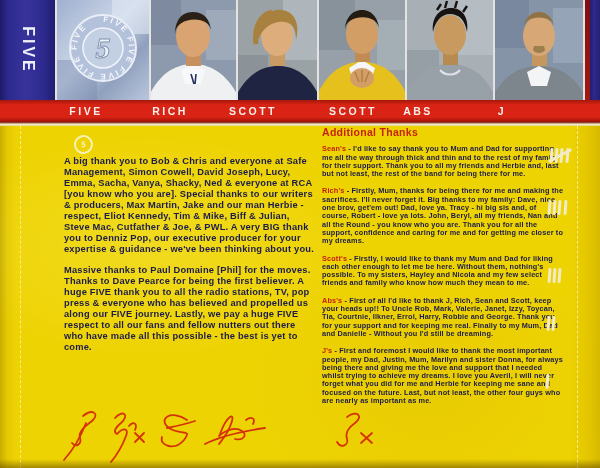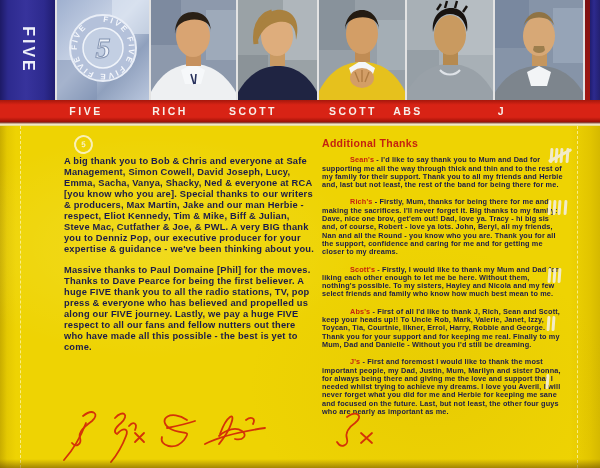--- a/index.html
+++ b/index.html
@@ -44,25 +44,25 @@
   .perf-right{left:577px;}
 
   .stamp{position:absolute;left:74px;top:9px;width:15px;height:15px;border:2px solid rgba(250,244,214,.85);
     border-radius:50%;color:rgba(250,244,214,.9);font-weight:bold;font-style:italic;font-size:8px;
     display:flex;align-items:center;justify-content:center;transform:rotate(-12deg);}
 
   .col-left{position:absolute;left:64px;top:30px;width:250px;color:#1c1c4a;
     font-weight:bold;font-size:9.3px;line-height:11px;letter-spacing:.2px;}
   .col-left p{margin:0 0 10px 0;}
 
-  .col-right{position:absolute;left:322px;top:13px;width:243px;color:#1c1c4a;
+  .col-right{position:absolute;left:322px;top:2px;width:243px;color:#1c1c4a;
     font-weight:bold;font-size:7.3px;line-height:8.3px;letter-spacing:.15px;}
   .col-right h2{margin:0 0 9px 0;color:#c42310;font-size:10.5px;letter-spacing:.3px;}
   .entry{margin:0 0 9px 0;}
-  .entry .lead{color:#c42310;margin-left:28px;}
+  .entry .lead{color:#c42310;}
 
   
   .tally{position:absolute;width:26px;height:17px;}
   .tally .stroke{position:absolute;top:0;width:2.6px;height:15px;background:#f2ebc8;border-radius:2px;transform:rotate(4deg);}
   .tally .diag{position:absolute;left:-3px;top:6px;width:26px;height:2.6px;background:#f2ebc8;border-radius:2px;transform:rotate(-28deg);}
   .t5{right:24px;top:22px;}
   .t4{right:26px;top:74px;}
   .t3{right:26px;top:142px;}
   .t2{right:27px;top:190px;}
   .t1{right:28px;top:248px;}
@@ -174,21 +174,21 @@
 
     <div class="maroon-edge"></div>
     <div class="blue-edge"></div>
   </div>
 
   <div class="name-bar">
     <span style="left:86px">FIVE</span>
     <span style="left:170px">RICH</span>
     <span style="left:253px">SCOTT</span>
     <span style="left:353px">SCOTT</span>
-    <span style="left:408px">ABS</span>
+    <span style="left:418px">ABS</span>
     <span style="left:502px">J</span>
   </div>
   <div class="seam"></div>
 
   <div class="content">
     <div class="perf perf-left"></div>
     <div class="perf perf-right"></div>
 
     <div class="stamp">
       <span>5</span>
@@ -204,21 +204,21 @@
       <p class="entry">
         <span class="lead">Sean's</span>
         <span>- I'd like to say thank you to Mum and Dad for supporting me all the way through thick and thin and to the rest of my family for their support. Thank you to all my friends and Herbie and, last but not least, the rest of the band for being there for me.</span>
       </p>
       <p class="entry">
         <span class="lead">Rich's</span>
         <span>- Firstly, Mum, thanks for being there for me and making the sacrifices. I'll never forget it. Big thanks to my family: Dave, nice one brov, get'em out! Dad, love ya. Tracy - hi big sis and, of course, Robert - love ya lots. John, Beryl, all my friends, Nan and all the Round - you know who you are. Thank you for all the support, confidence and caring for me and for getting me closer to my dreams.</span>
       </p>
       <p class="entry">
         <span class="lead">Scott's</span>
-        <span>- Firstly, I would like to thank my Mum and Dad for liking each other enough to let me be here. Without them, nothing's possible. To my sisters, Hayley and Nicola and my few select friends and family who know how much best mean to me.</span>
+        <span>- Firstly, I would like to thank my Mum and Dad for liking each other enough to let me be here. Without them, nothing's possible. To my sisters, Hayley and Nicola and my few select friends and family who know how much they mean to me.</span>
       </p>
       <p class="entry">
         <span class="lead">Abs's</span>
         <span>- First of all I'd like to thank J, Rich, Sean and Scott, keep your heads up!! To Uncle Rob, Mark, Valerie, Janet, Izzy, Toycan, Tia, Courtnie, Ilkner, Errol, Harry, Robbie and George. Thank you for your support and for keeping me real. Finally to my Mum, Dad and Danielle - Without you I'd still be dreaming.</span>
       </p>
       <p class="entry">
         <span class="lead">J's</span>
         <span>- First and foremost I would like to thank the most important people, my Dad, Justin, Mum, Marilyn and sister Donna, for always being there and giving me the love and support that I needed whilst trying to achieve my dreams. I love you Averil, I will never forget what you did for me and Herbie for keeping me sane and focused on the future. Last, but not least, the other four guys who are nearly as important as me.</span>
       </p>
     </div>

